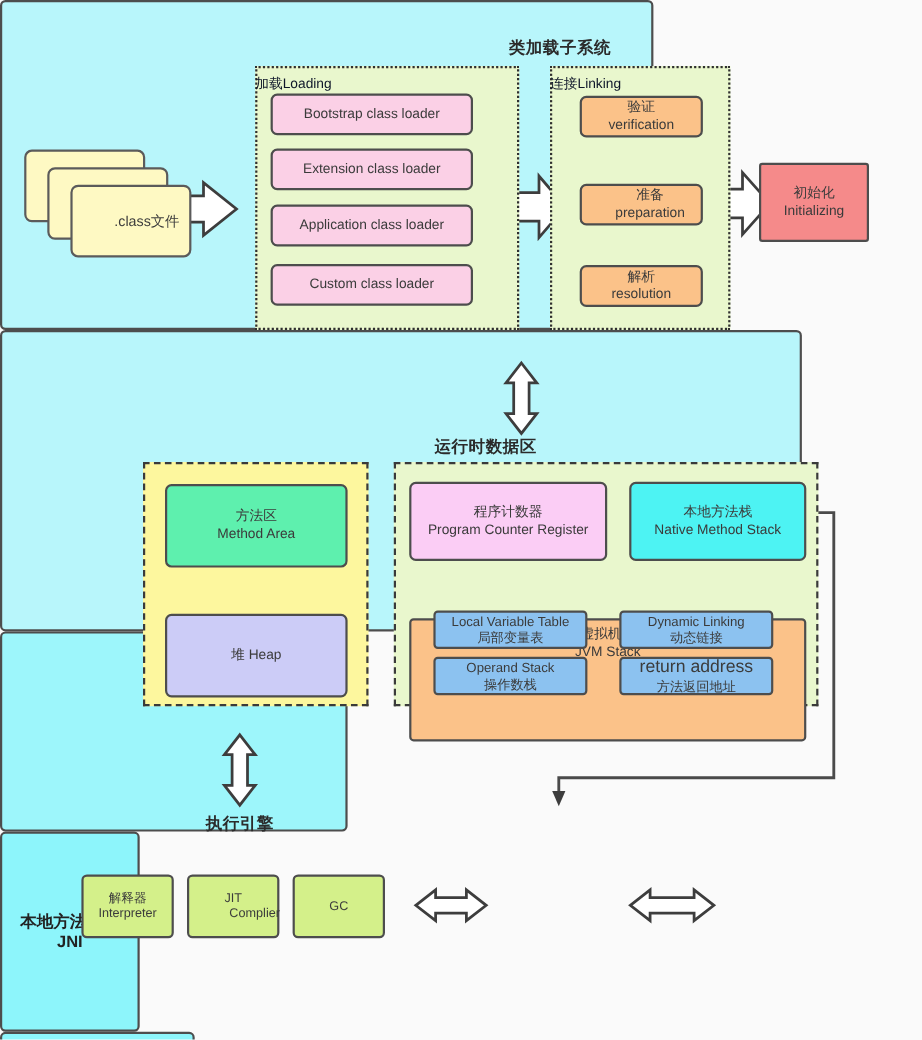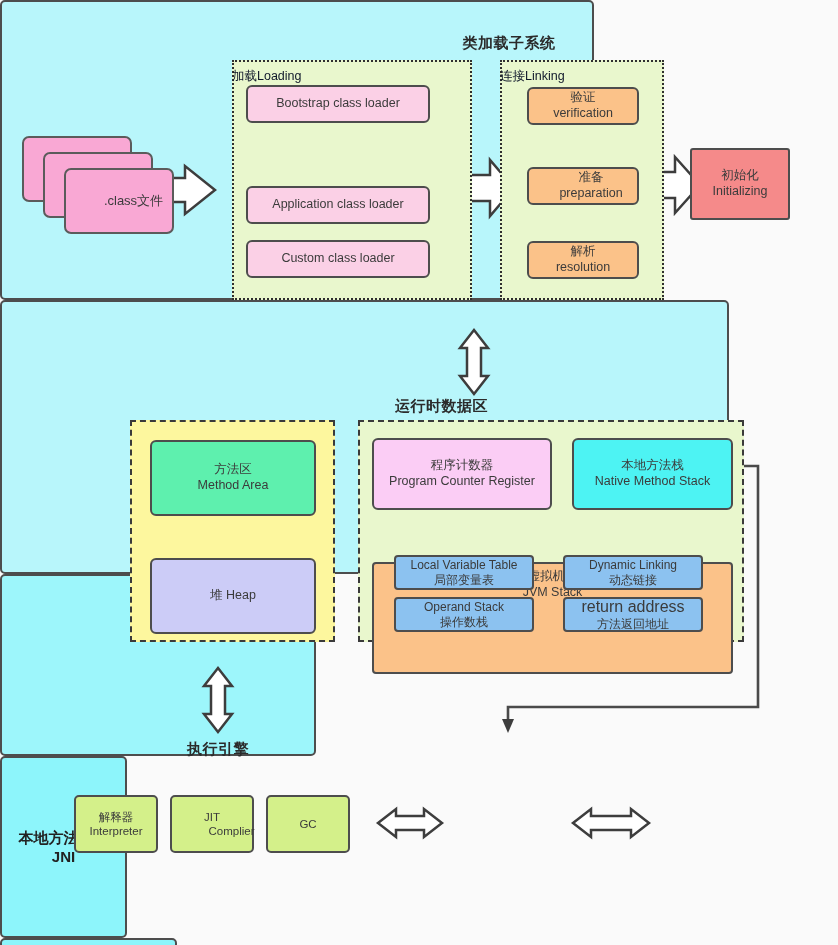--- a/index.html
+++ b/index.html
@@ -115,21 +115,21 @@
     border: 2px dashed #3a3a3a;
   }
   #zone-threads {
     left: 358px; top: 420px; width: 386px; height: 222px;
     background: #e9f7cd;
     border: 2px dashed #3a3a3a;
   }
 
   
   .classfile {
-    background: #f9a8d4;
+    background: #fef9c3;
     border: 2px solid #5b5b5b;
     border-radius: 7px;
     position: absolute;
     box-sizing: border-box;
     padding-left: 29px;
   }
 </style>
 </head>
 <body>
 
@@ -168,20 +168,23 @@
 
   <div id="sec-classloader"></div>
   <div class="section-title" style="left:212px; top:34px; width:594px;">类加载子系统</div>
 
   <div class="zone" id="zone-loading"></div>
   <div class="zone-title" style="left:232px; top:68px; width:240px;">加载Loading</div>
 
   <div class="box" style="left:246px; top:85px; width:184px; height:38px; background:#fbd0e6;">
     <span class="ln1">Bootstrap class loader</span>
   </div>
+  <div class="box" style="left:246px; top:135px; width:184px; height:38px; background:#fbd0e6;">
+    <span class="ln1">Extension class loader</span>
+  </div>
   <div class="box" style="left:246px; top:186px; width:184px; height:38px; background:#fbd0e6;">
     <span class="ln1">Application class loader</span>
   </div>
   <div class="box" style="left:246px; top:240px; width:184px; height:38px; background:#fbd0e6;">
     <span class="ln1">Custom class loader</span>
   </div>
 
   <div class="zone" id="zone-linking"></div>
   <div class="zone-title" style="left:500px; top:68px; width:164px;">连接Linking</div>
 

